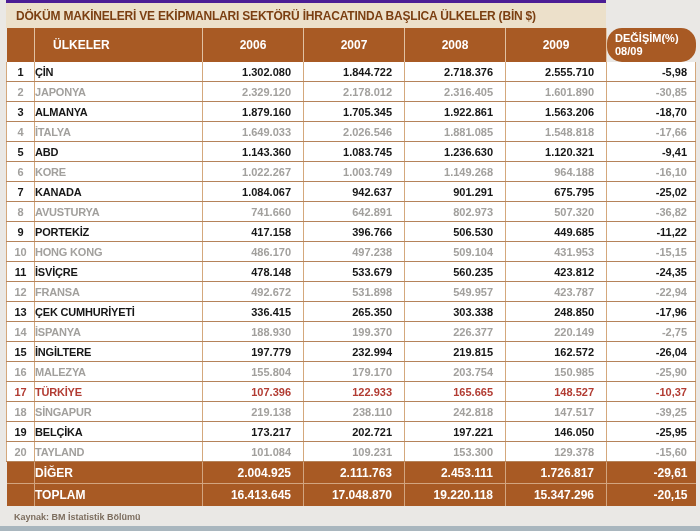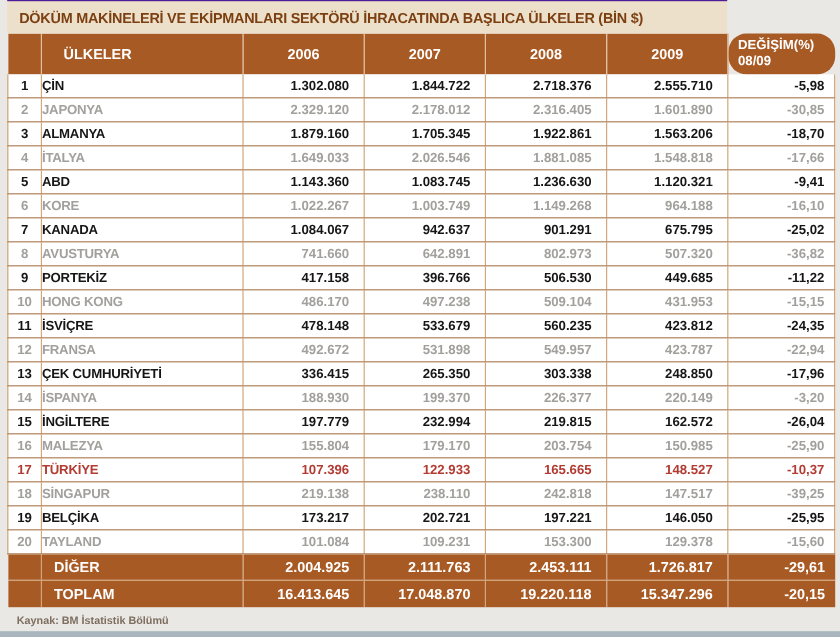--- a/index.html
+++ b/index.html
@@ -1,21 +1,21 @@
 <!DOCTYPE html>
 <html lang="tr"><head>
 <meta charset="utf-8">
 <style>
   html,body{margin:0;padding:0;}
   body{font-family:"Liberation Sans",sans-serif;background:#dddbd8;}
   .page{width:700px;height:531px;position:relative;background:#eae8e5;overflow:hidden;}
 
   
   .top-row{display:flex;margin:0 5px 0 6px;height:28px;}
-  .title-block{flex:1;background:#ece0ca;border-top:1px solid #4c1d95;display:flex;align-items:center;}
+  .title-block{flex:1;background:#ece0ca;border-top:3px solid #4c1d95;display:flex;align-items:center;}
   .title-block .t{color:#7b3f12;font-weight:bold;font-size:12px;letter-spacing:-0.2px;padding-left:10px;white-space:nowrap;}
   .header-gap{width:89px;background:transparent;}
 
   
   table{border-collapse:collapse;table-layout:fixed;width:689px;margin-left:6px;}
   thead th{background:#a85a24;color:#fff;height:34px;font-size:12px;font-weight:bold;padding:0;border-left:1px solid rgba(244,228,204,0.75);}
   thead th:first-child{border-left:none;}
   thead th.col-country{text-align:left;padding-left:18px;}
   thead th.col-year{text-align:center;}
   thead th.col-change{text-align:left;padding-left:8px;font-size:11px;line-height:1.2;border-radius:15px;}
@@ -30,21 +30,21 @@
   td.change-cell{text-align:right;padding-right:8px;}
 
   tr.strong td{color:#161616;}
   tr.muted td{color:#a2a09d;}
   tr.highlight td{color:#b23c33;}
 
   tfoot td{background:#a85a24;color:#fff;font-size:12px;font-weight:bold;height:21px;padding:0;
     border-left:1px solid rgba(244,228,204,0.55);}
   tfoot td:first-child{border-left:none;}
   tfoot tr + tr td{border-top:1px solid rgba(244,228,204,0.55);height:22px;}
-  tfoot td.label-cell{text-align:left;padding-left:10px;}
+  tfoot td.label-cell{text-align:left;}
   tfoot td.value-cell{text-align:right;padding-right:12px;}
   tfoot td.change-cell{text-align:right;padding-right:8px;}
 
   
   .source-note{color:#7d6e5f;font-size:9px;font-weight:bold;margin:6px 0 0 14px;}
   .bottom-strip{position:absolute;left:0;bottom:0;width:700px;height:5px;background:#a9b6be;}
 </style>
 </head>
 <body>
 
@@ -199,21 +199,21 @@
           <td class="value-cell">248.850</td>
           <td class="change-cell">-17,96</td>
         </tr>
         <tr class="muted">
           <td class="rank-cell">14</td>
           <td class="country-cell">İSPANYA</td>
           <td class="value-cell">188.930</td>
           <td class="value-cell">199.370</td>
           <td class="value-cell">226.377</td>
           <td class="value-cell">220.149</td>
-          <td class="change-cell">-3,20</td>
+          <td class="change-cell">-2,75</td>
         </tr>
         <tr class="strong">
           <td class="rank-cell">15</td>
           <td class="country-cell">İNGİLTERE</td>
           <td class="value-cell">197.779</td>
           <td class="value-cell">232.994</td>
           <td class="value-cell">219.815</td>
           <td class="value-cell">162.572</td>
           <td class="change-cell">-26,04</td>
         </tr>

